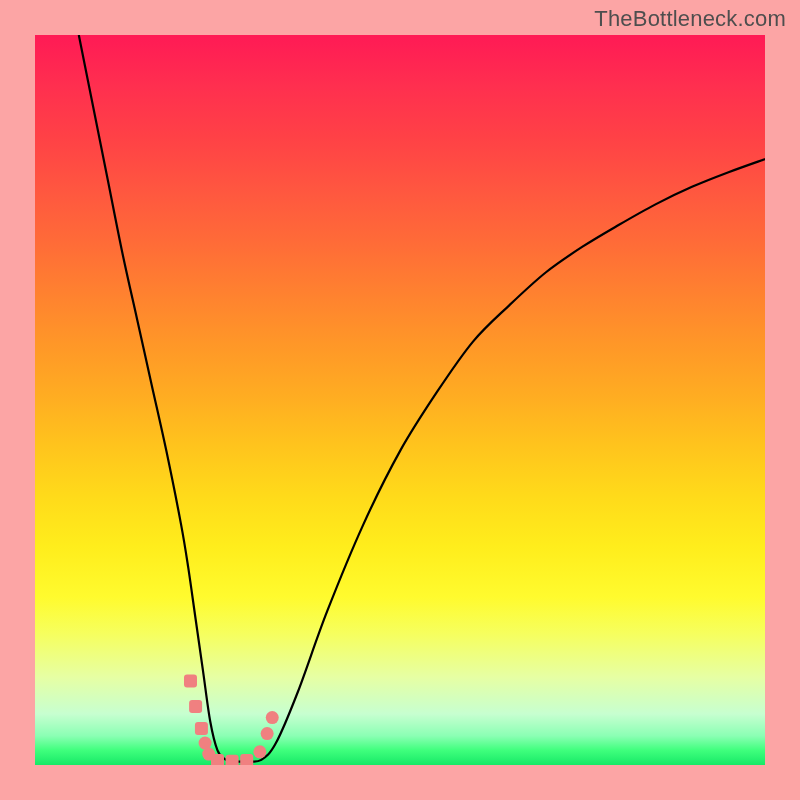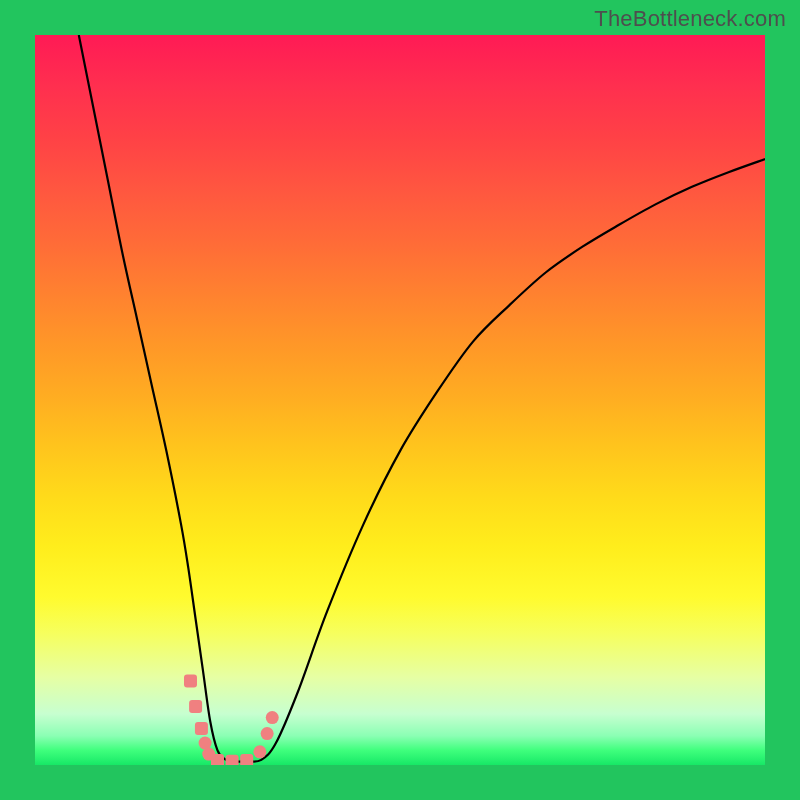--- a/index.html
+++ b/index.html
@@ -8,21 +8,21 @@
     width: 800px;
     height: 800px;
     background: #000;
     overflow: hidden;
     font-family: Arial, Helvetica, sans-serif;
   }
   .outer {
     position: relative;
     width: 800px;
     height: 800px;
-    background: #22c55e;
+    background: #fca5a5;
   }
   .plot-area {
     position: absolute;
     left: 35px;
     top: 35px;
     width: 730px;
     height: 730px;
     overflow: hidden;
   }
   .gradient-bg {

